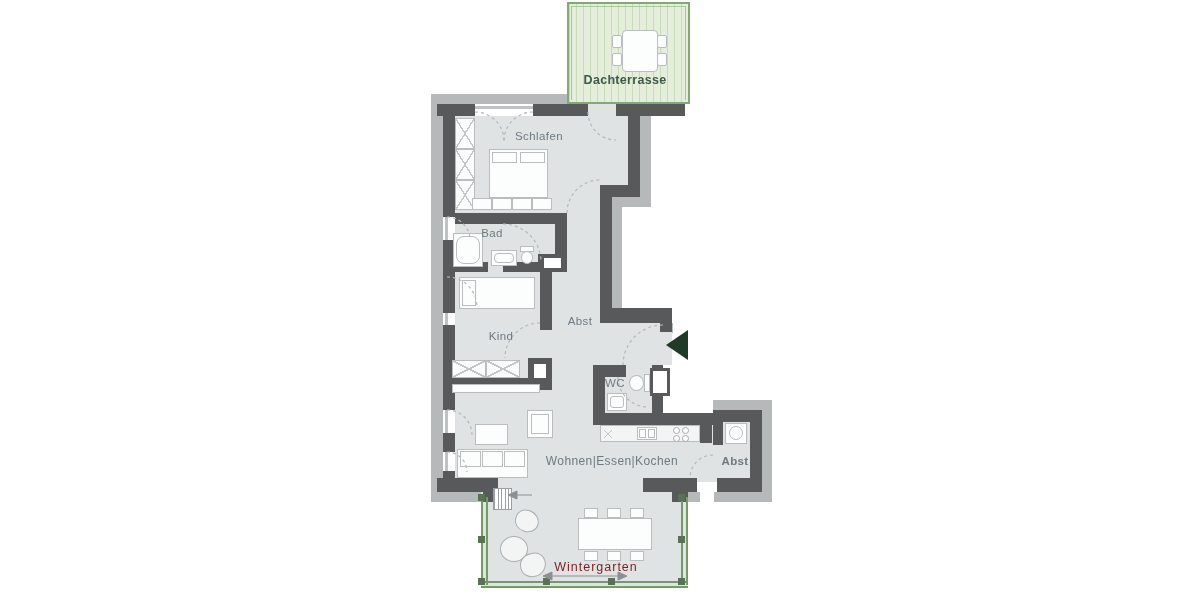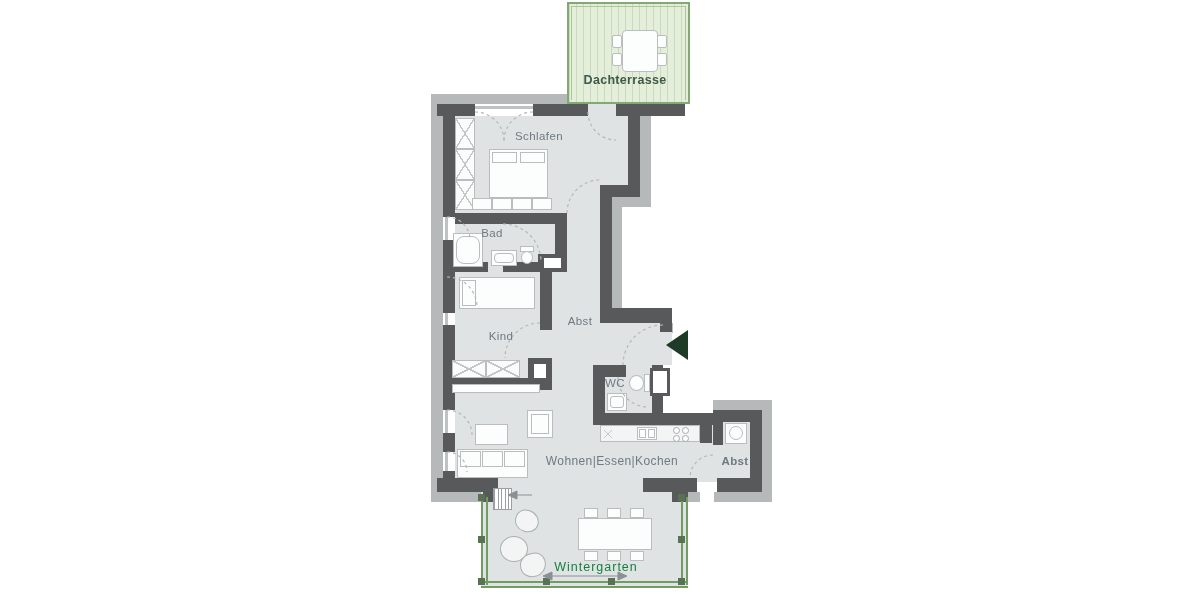--- a/index.html
+++ b/index.html
@@ -23,21 +23,21 @@
     background-image:repeating-linear-gradient(90deg,#c8dbba 0 1.5px,transparent 1.5px 7px);
     border:2px solid #82a974;}
   .terrace::after{content:"";position:absolute;inset:2px;border:1px solid #aac79b;border-bottom:none;}
   .gline{position:absolute;background:#719d63;}
   .gpost{position:absolute;background:#5a7254;}
   .stairs{position:absolute;box-sizing:border-box;border:1px solid #9aa0a2;background-color:#fff;
     background-image:repeating-linear-gradient(90deg,#9aa0a2 0 1px,transparent 1px 3.5px);}
   .lbl{position:absolute;transform:translate(-50%,-50%);white-space:nowrap;
        font-size:11.5px;color:#6f7a80;letter-spacing:0.4px;}
   .lbl-terrace{font-size:12.5px;font-weight:600;color:#40594a;letter-spacing:0.3px;}
-  .lbl-wg{font-size:12.5px;color:#15803d;letter-spacing:1px;}
+  .lbl-wg{font-size:12.5px;color:#7f1d1d;letter-spacing:1px;}
   .burner{position:absolute;box-sizing:border-box;border:1px solid #a6abac;border-radius:50%;background:#fff;}
   .round{border-radius:50%;}
   svg{position:absolute;left:0;top:0;}
 </style>
 </head>
 <body>
 
 <div id="stage">
 
   <div class="terrace" style="left:567px;top:2px;width:123px;height:102px;"></div>

